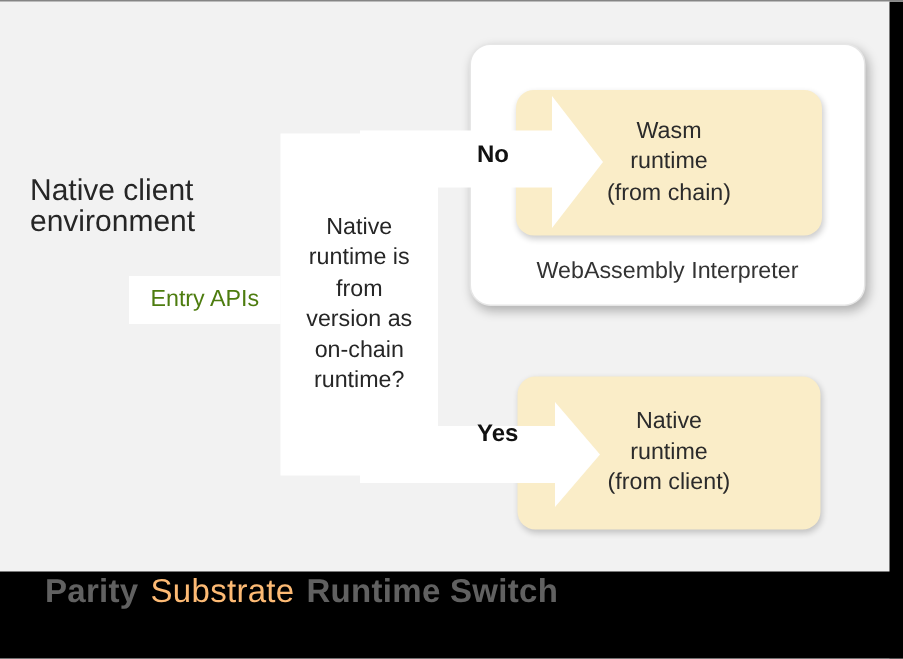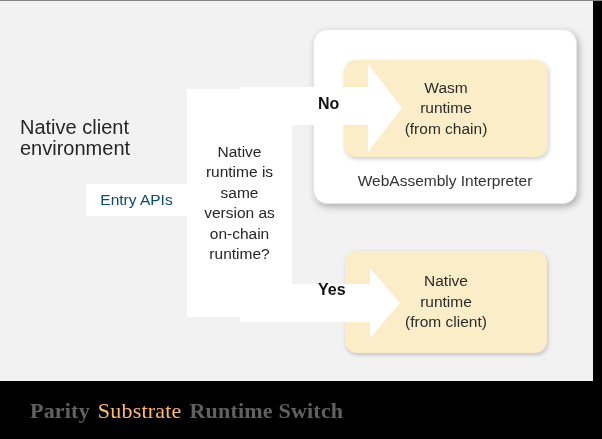--- a/index.html
+++ b/index.html
@@ -12,21 +12,21 @@
   }
   .right-strip { position:absolute; left:593px; top:0; width:9px; height:439px; background:#000; }
 
   .env-text {
     position:absolute; left:20px; top:116px;
     font-size:20px; line-height:21px; color:#262626;
   }
   .entry-bar {
     position:absolute; left:86px; top:183px; width:101px; height:32px;
     background:#fff; display:flex; align-items:center; justify-content:center;
-    font-size:15.5px; color:#0c4a6e;
+    font-size:15.5px; color:#4d7c0f;
   }
   .question-box {
     position:absolute; left:187px; top:88px; width:105px; height:228px;
     background:#fff; display:flex; flex-direction:column;
     align-items:center; justify-content:center;
     font-size:15.5px; line-height:20.5px; color:#262626; text-align:center;
   }
 
   .card {
     position:absolute; left:313px; top:28px; width:264px; height:175px;
@@ -57,21 +57,21 @@
   .head-yes {
     left:370px; top:267px;
     border-left:30px solid #fff; border-top:35px solid transparent; border-bottom:35px solid transparent;
   }
   .branch-label { position:absolute; font-size:16px; font-weight:600; color:#111; }
   .label-no  { left:318px; top:94px; }
   .label-yes { left:318px; top:280px; }
 
   .footer {
     position:absolute; left:0; top:380px; width:602px; height:59px;
-    background:#000; display:flex; align-items:center;font-family:Liberation Serif, serif;
+    background:#000; display:flex; 
   }
   .footer-title {
     margin-left:30px; display:flex; gap:8px;
     font-size:22px; color:#616161; letter-spacing:0.2px;
   }
   .t-med { font-weight:600; }
   .t-light { font-weight:300; color:#fdba74; }
 </style>
 </head>
 <body>
@@ -83,21 +83,21 @@
     <div>environment</div>
   </div>
 
   <div class="entry-bar">
     <span>Entry APIs</span>
   </div>
 
   <div class="question-box">
     <div>Native</div>
     <div>runtime is</div>
-    <div>same</div>
+    <div>from</div>
     <div>version as</div>
     <div>on-chain</div>
     <div>runtime?</div>
   </div>
 
   <div class="card">
     <div class="yellow-box wasm-box">
       <div>Wasm</div>
       <div>runtime</div>
       <div>(from chain)</div>

